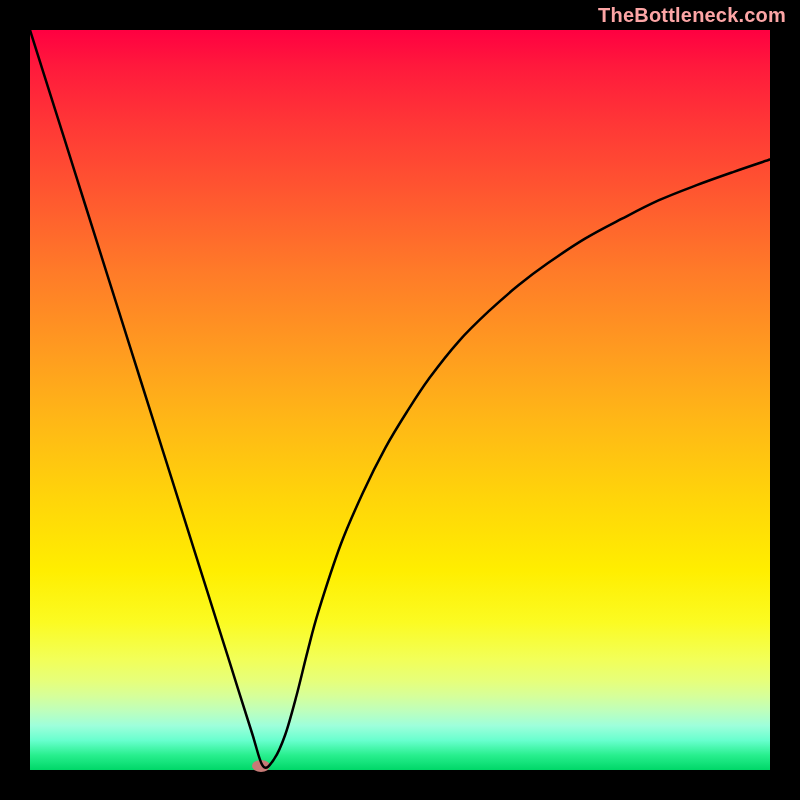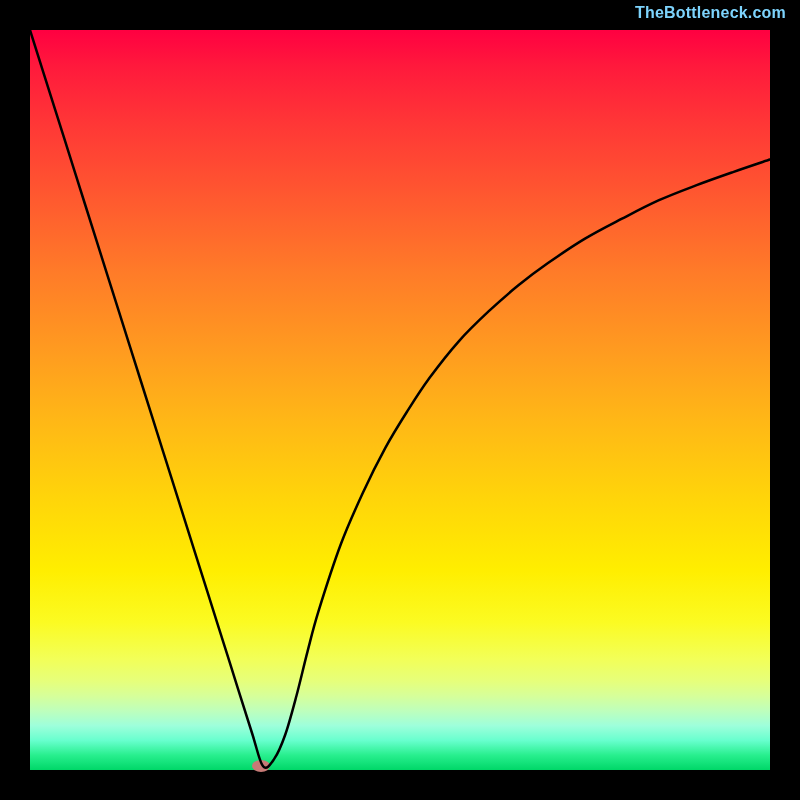--- a/index.html
+++ b/index.html
@@ -8,23 +8,23 @@
     position: relative;
     width: 800px;
     height: 800px;
     background: #000;
   }
   .watermark {
     position: absolute;
     top: 4px;
     right: 14px;
     font-family: Arial, Helvetica, sans-serif;
-    font-size: 16px;
+    font-size: 20px;
     font-weight: 600;
-    color: #7dd3fc;
+    color: #fca5a5;
     letter-spacing: 0.2px;
     z-index: 10;
   }
   .plot {
     position: absolute;
     left: 30px;
     top: 30px;
     width: 740px;
     height: 740px;
   }

